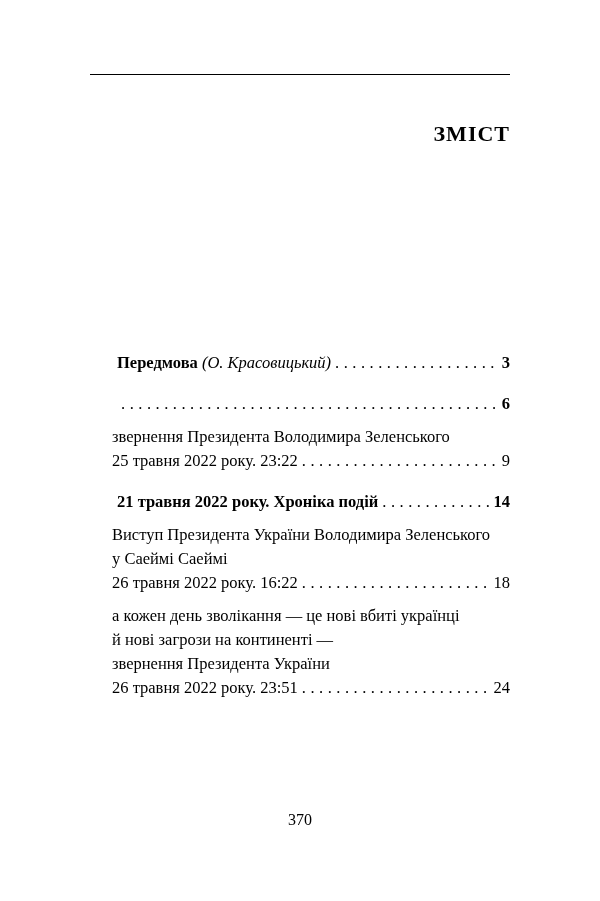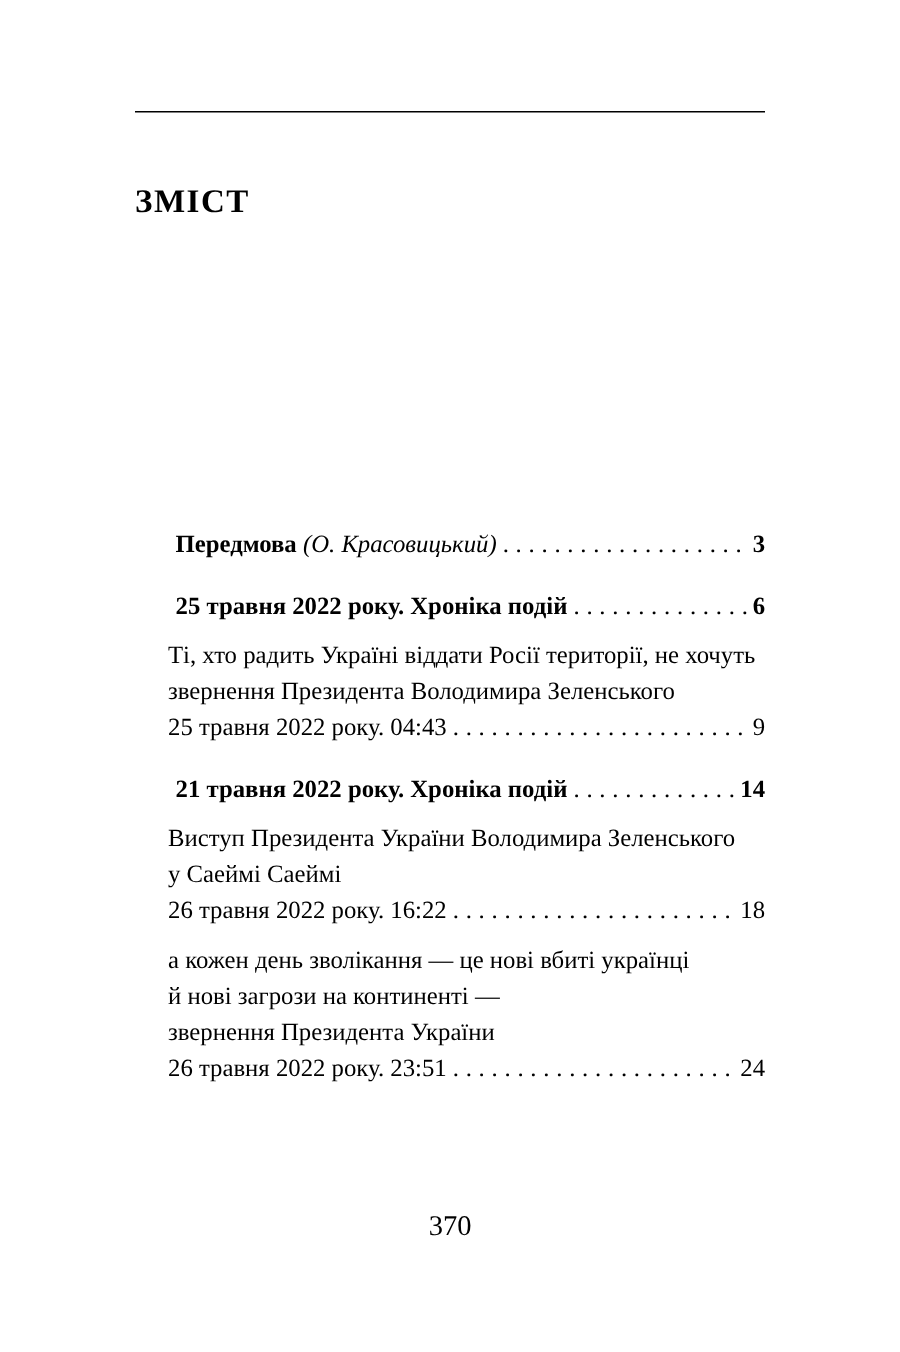--- a/index.html
+++ b/index.html
@@ -21,21 +21,21 @@
     margin: 0 auto;
   }
 
   .top-rule {
     border: none;
     border-top: 1.5px solid #000000;
     margin-top: 74px;
   }
 
   .title {
-    text-align: left;
+    text-align: right;
     font-size: 22px;
     font-weight: bold;
     letter-spacing: 1px;
     margin-top: 46px;
   }
 
   .toc {
     margin-top: 204px;
     font-size: 16.5px;
     line-height: 24px;
@@ -77,21 +77,21 @@
   .entry.main .pg { font-weight: bold; }
 
   .wrapped-line { white-space: nowrap; }
 
   .folio {
     position: absolute;
     left: 0;
     right: 0;
     bottom: 72px;
     text-align: center;
-    font-size: 19px;
+    font-size: 16px;
   }
 </style>
 </head>
 <body>
 
 <div class="page">
   <div class="content">
 
     <hr class="top-rule">
 
@@ -102,31 +102,29 @@
       <div class="entry main first">
         <div class="leader-line">
           <span class="line-text"><span>Передмова</span><span class="title-italic"> (О. Красовицький)</span></span>
           <span class="dots"></span>
           <span class="pg">3</span>
         </div>
       </div>
 
       <div class="entry main">
         <div class="leader-line">
-          <span class="line-text">25 травня 2022 року. Хроніка подій</span>
           <span class="dots"></span>
           <span class="pg">6</span>
         </div>
       </div>
 
       <div class="entry sub">
-        <div class="wrapped-line">Ті, хто радить Україні віддати Росії території, не хочуть</div>
         <div class="wrapped-line">звернення Президента Володимира Зеленського</div>
         <div class="leader-line">
-          <span class="line-text">25 травня 2022 року. 04:43</span>
+          <span class="line-text">25 травня 2022 року. 23:22</span>
           <span class="dots"></span>
           <span class="pg">9</span>
         </div>
       </div>
 
       <div class="entry main">
         <div class="leader-line">
           <span class="line-text">21 травня 2022 року. Хроніка подій</span>
           <span class="dots"></span>
           <span class="pg">14</span>

